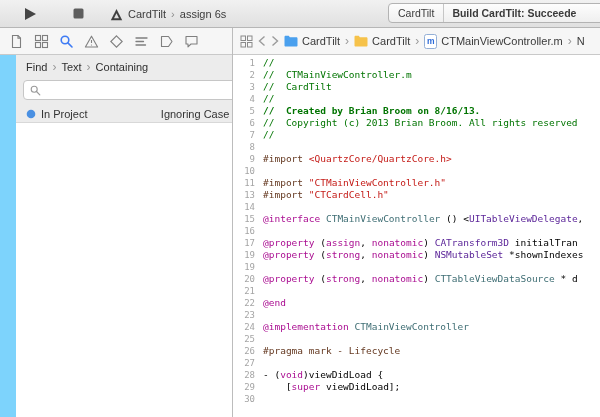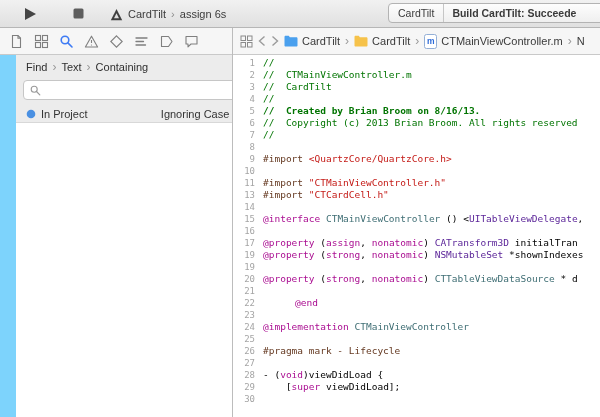--- a/index.html
+++ b/index.html
@@ -298,21 +298,21 @@
         <div class="line">
           <span class="lnum">20</span>
           <span class="src"><span style="color: rgb(170, 13, 145);">@property</span><span style="color: rgb(0, 0, 0);"> (</span><span style="color: rgb(170, 13, 145);">strong</span><span style="color: rgb(0, 0, 0);">, </span><span style="color: rgb(170, 13, 145);">nonatomic</span><span style="color: rgb(0, 0, 0);">) </span><span style="color: rgb(63, 110, 116);">CTTableViewDataSource</span><span style="color: rgb(0, 0, 0);"> * d</span></span>
         </div>
         <div class="line">
           <span class="lnum">21</span>
           <span class="src"></span>
         </div>
         <div class="line">
           <span class="lnum">22</span>
-          <span class="src"><span style="color: rgb(170, 13, 145); margin-left: 32px;">@end</span></span>
+          <span class="src"><span style="color: rgb(170, 13, 145);">@end</span></span>
         </div>
         <div class="line">
           <span class="lnum">23</span>
           <span class="src"></span>
         </div>
         <div class="line">
           <span class="lnum">24</span>
           <span class="src"><span style="color: rgb(170, 13, 145);">@implementation</span><span style="color: rgb(0, 0, 0);"> </span><span style="color: rgb(63, 110, 116);">CTMainViewController</span></span>
         </div>
         <div class="line">

